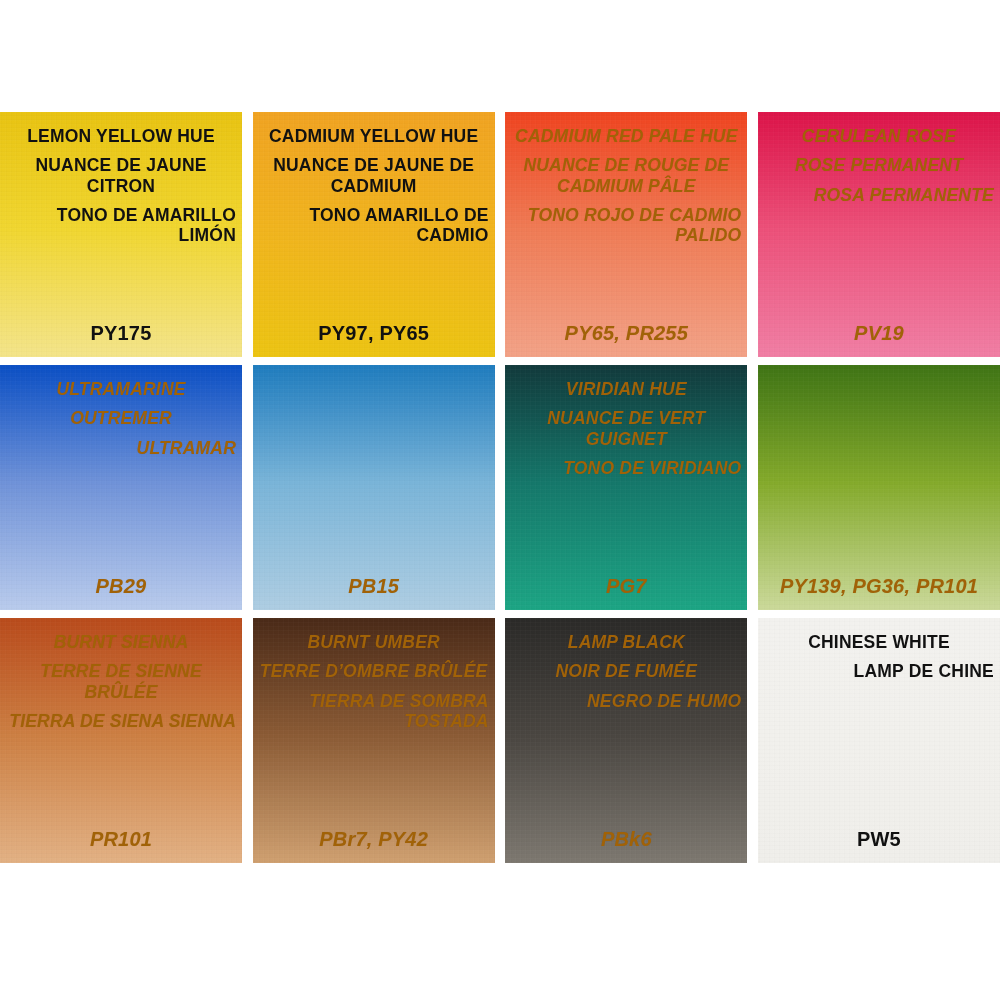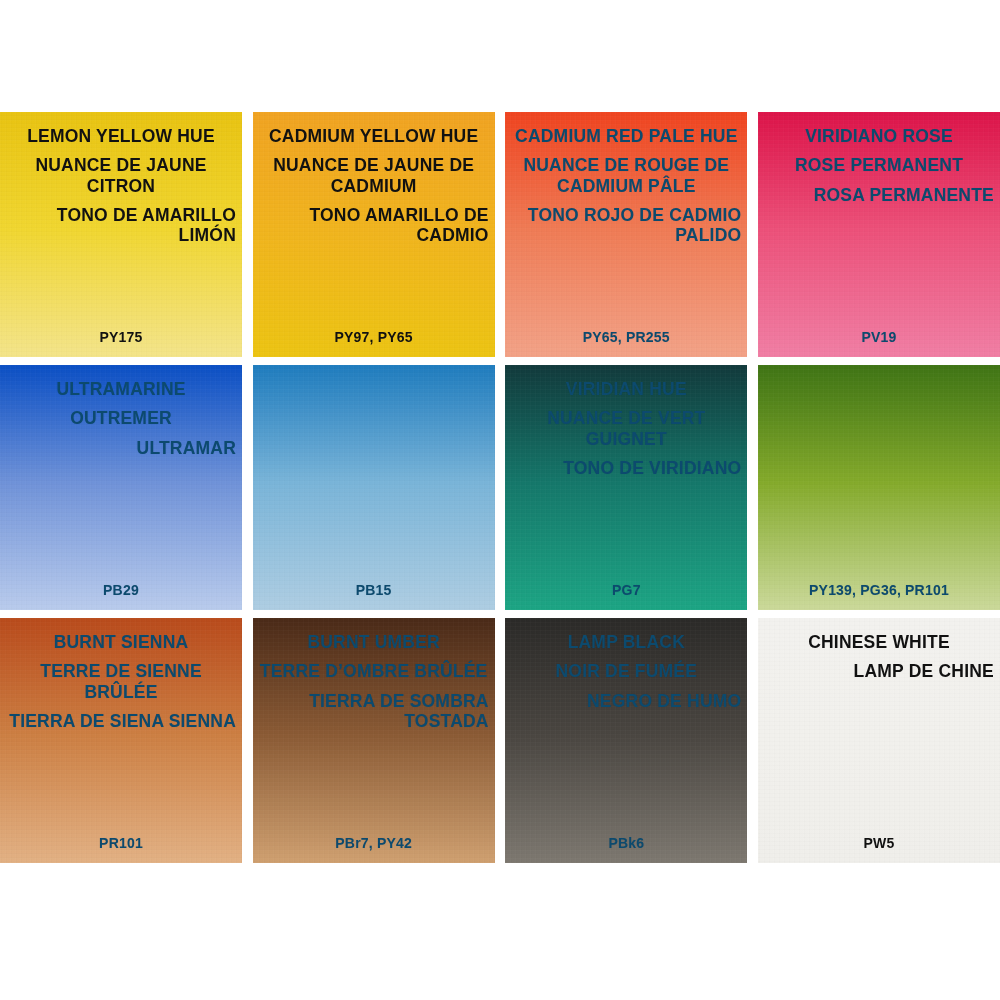--- a/index.html
+++ b/index.html
@@ -92,30 +92,31 @@
     letter-spacing: 0.2px;
     margin-bottom: 9px;
     width: 100%;
   }
   .swatch-name:last-child {
     margin-bottom: 0;
     text-align: right;
   }
   .pigment-code {
     margin-top: auto;
-    font-size: 14px;
+    font-size: 20px;
     font-weight: bold;
     text-align: center;
     letter-spacing: 0.2px;
     width: 100%;
   }
   .light-text .swatch-name,
   .light-text .pigment-code {
-    color: #0c4a6e;
+    color: #a16207;
     text-shadow: 0 0 1px rgba(0,0,0,0.10);
+    font-style: italic;
   }
   .dark-text .swatch-name,
   .dark-text .pigment-code {
     color: #111111;
   }
 </style>
 </head>
 <body>
 
 <div id="swatch-chart">
@@ -154,21 +155,21 @@
             <div class="swatch-name">TONO ROJO DE CADMIO PALIDO</div>
           </div>
           <div class="pigment-code">PY65, PR255</div>
         </div>
       </div>
       <div class="swatch light-text">
         <div class="swatch-paint" style="background: linear-gradient(rgb(220, 20, 73) 0%, rgb(236, 80, 121) 48%, rgb(240, 126, 164) 100%);"></div>
         <div class="swatch-texture"></div>
         <div class="swatch-content">
           <div class="name-block">
-            <div class="swatch-name">VIRIDIANO ROSE</div>
+            <div class="swatch-name">CERULEAN ROSE</div>
             <div class="swatch-name">ROSE PERMANENT</div>
             <div class="swatch-name">ROSA PERMANENTE</div>
           </div>
           <div class="pigment-code">PV19</div>
         </div>
       </div>
       <div class="swatch light-text">
         <div class="swatch-paint" style="background: linear-gradient(rgb(11, 79, 196) 0%, rgb(111, 146, 216) 48%, rgb(185, 203, 236) 100%);"></div>
         <div class="swatch-texture"></div>
         <div class="swatch-content">

